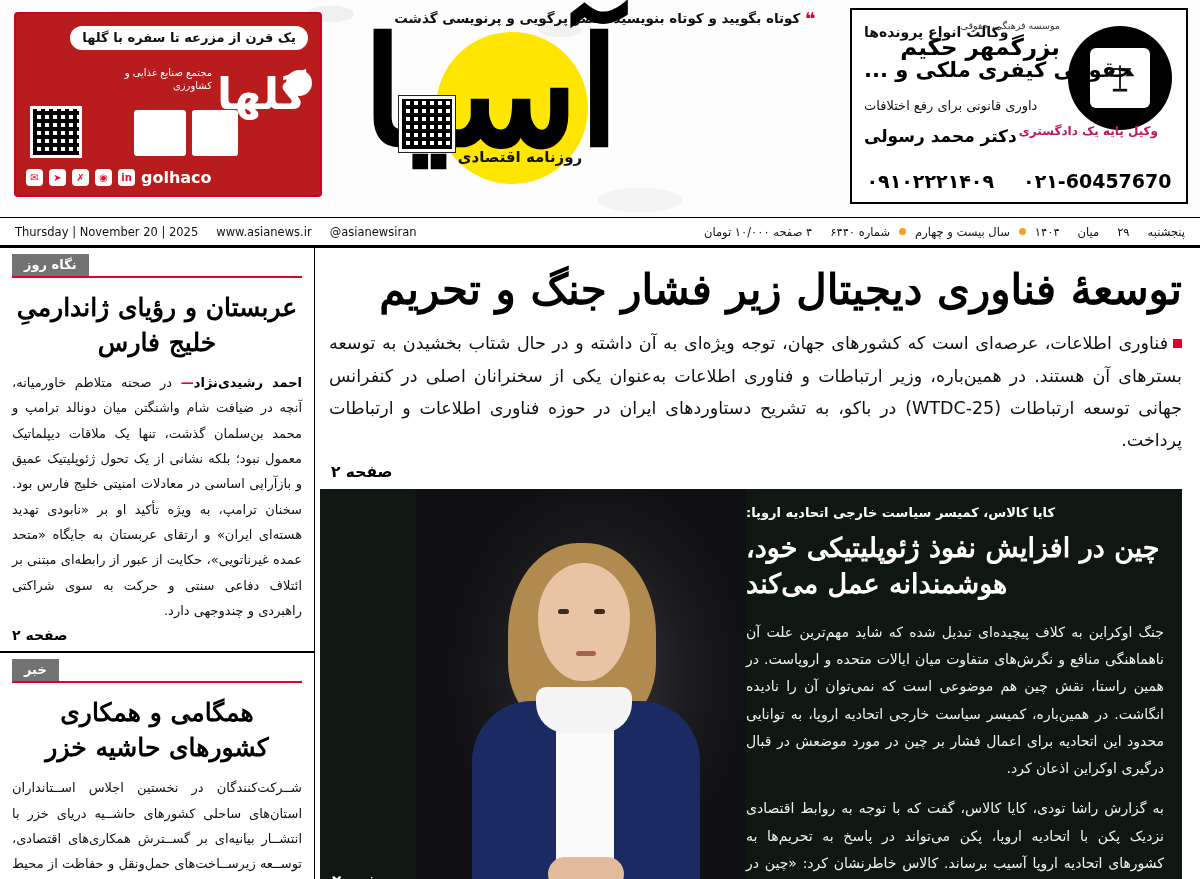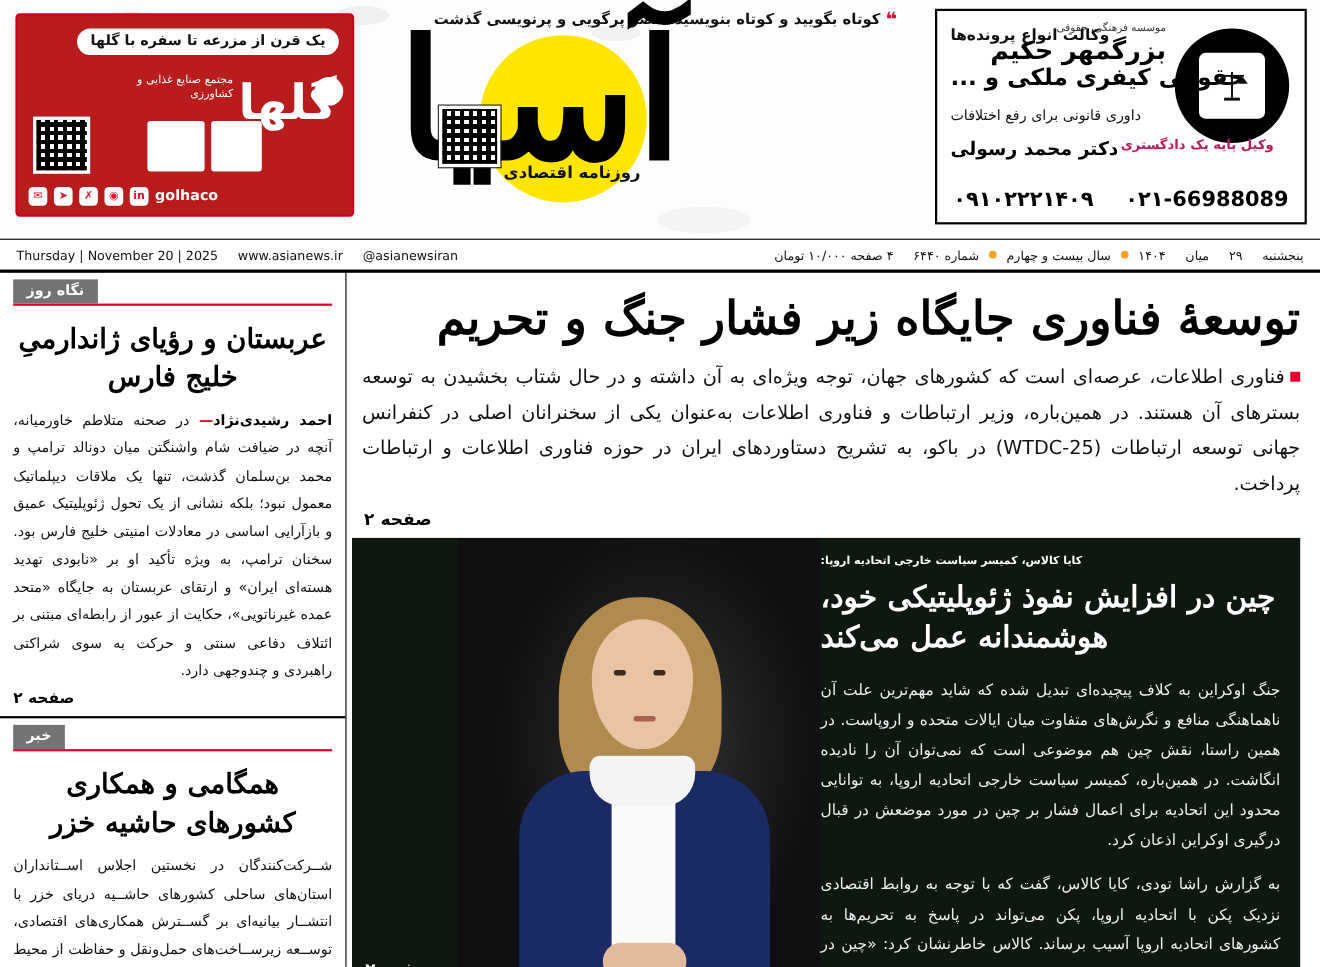--- a/index.html
+++ b/index.html
@@ -178,21 +178,21 @@
     width: 17px; height: 17px;
     border-radius: 4px;
     background: #fff;
     color: #e8112d;
     font-size: 10px;
     line-height: 17px;
     text-align: center;
     font-weight: 700;
   }
   .ad-red .handle {
-    color: #fff; font-size: 13px; font-weight: 700; margin-right: 4px;
+    color: #fff; font-size: 16px; font-weight: 700; margin-right: 4px;
   }
 
   
   .ad-law {
     position: absolute;
     top: 8px; right: 12px;
     width: 338px; height: 196px;
     border: 2px solid #000;
     background: #fff;
     direction: rtl;
@@ -399,21 +399,21 @@
     border-radius: 18px;
   }
 
   .feature .txt {
     position: absolute;
     right: 18px; top: 16px;
     width: 418px;
     direction: rtl;
   }
   .feature .kicker {
-    font-size: 10px;
+    font-size: 13px;
     font-weight: 700;
     text-align: left;
     color: #ffffff;
     margin-bottom: 10px;
   }
   .feature .fhead {
     font-family: "DejaVu Serif", "Liberation Serif", serif;
     font-size: 27px;
     font-weight: 700;
     line-height: 1.35;
@@ -527,21 +527,21 @@
       </div>
       <div class="l1">موسسه فرهنگی، حقوقی</div>
       <div class="l2">بزرگمهر حکیم</div>
       <div class="r1">وکالت انواع پرونده‌ها</div>
       <div class="r2">حقوقی کیفری ملکی و ...</div>
       <div class="r3">داوری قانونی برای رفع اختلافات</div>
       <div class="r4">دکتر محمد رسولی</div>
       <div class="r5">وکیل پایه یک دادگستری</div>
       <div class="phones">
         <span>۰۹۱۰۲۲۲۱۴۰۹</span>
-        <span>۰۲۱-66988089</span>
+        <span>۰۲۱-60457670</span>
       </div>
     </div>
   </div>
 
   <div class="infobar">
     <span class="cell">پنجشنبه</span>
     <span class="cell">۲۹</span>
     <span class="cell">میان</span>
     <span class="cell">۱۴۰۴</span>
     <span class="bullet"></span>
@@ -551,21 +551,21 @@
     <span class="cell">۴ صفحه ۱۰/۰۰۰ تومان</span>
     <span class="spacer"></span>
     <span class="cell ltr">@asianewsiran</span>
     <span class="cell ltr">www.asianews.ir</span>
     <span class="cell ltr">Thursday | November 20 | 2025</span>
   </div>
 
   <div class="content">
 
     <div class="main-col">
-      <div class="lead-headline">توسعهٔ فناوری جایگاه زیر فشار جنگ و تحریم</div>
+      <div class="lead-headline">توسعهٔ فناوری دیجیتال زیر فشار جنگ و تحریم</div>
       <div class="lead-body">
         <span class="sq"></span><span>فناوری اطلاعات، عرصه‌ای است که کشورهای جهان، توجه ویژه‌ای به آن داشته و در حال شتاب بخشیدن به توسعه بسترهای آن هستند. در همین‌باره، وزیر ارتباطات و فناوری اطلاعات به‌عنوان یکی از سخنرانان اصلی در کنفرانس جهانی توسعه ارتباطات (WTDC-25) در باکو، به تشریح دستاوردهای ایران در حوزه فناوری اطلاعات و ارتباطات پرداخت.</span>
       </div>
       <div class="page-ref">صفحه ۲</div>
 
       <div class="feature">
         <div class="photo">
           <div class="hair"></div>
           <div class="face"></div>
           <div class="eye-l"></div>

